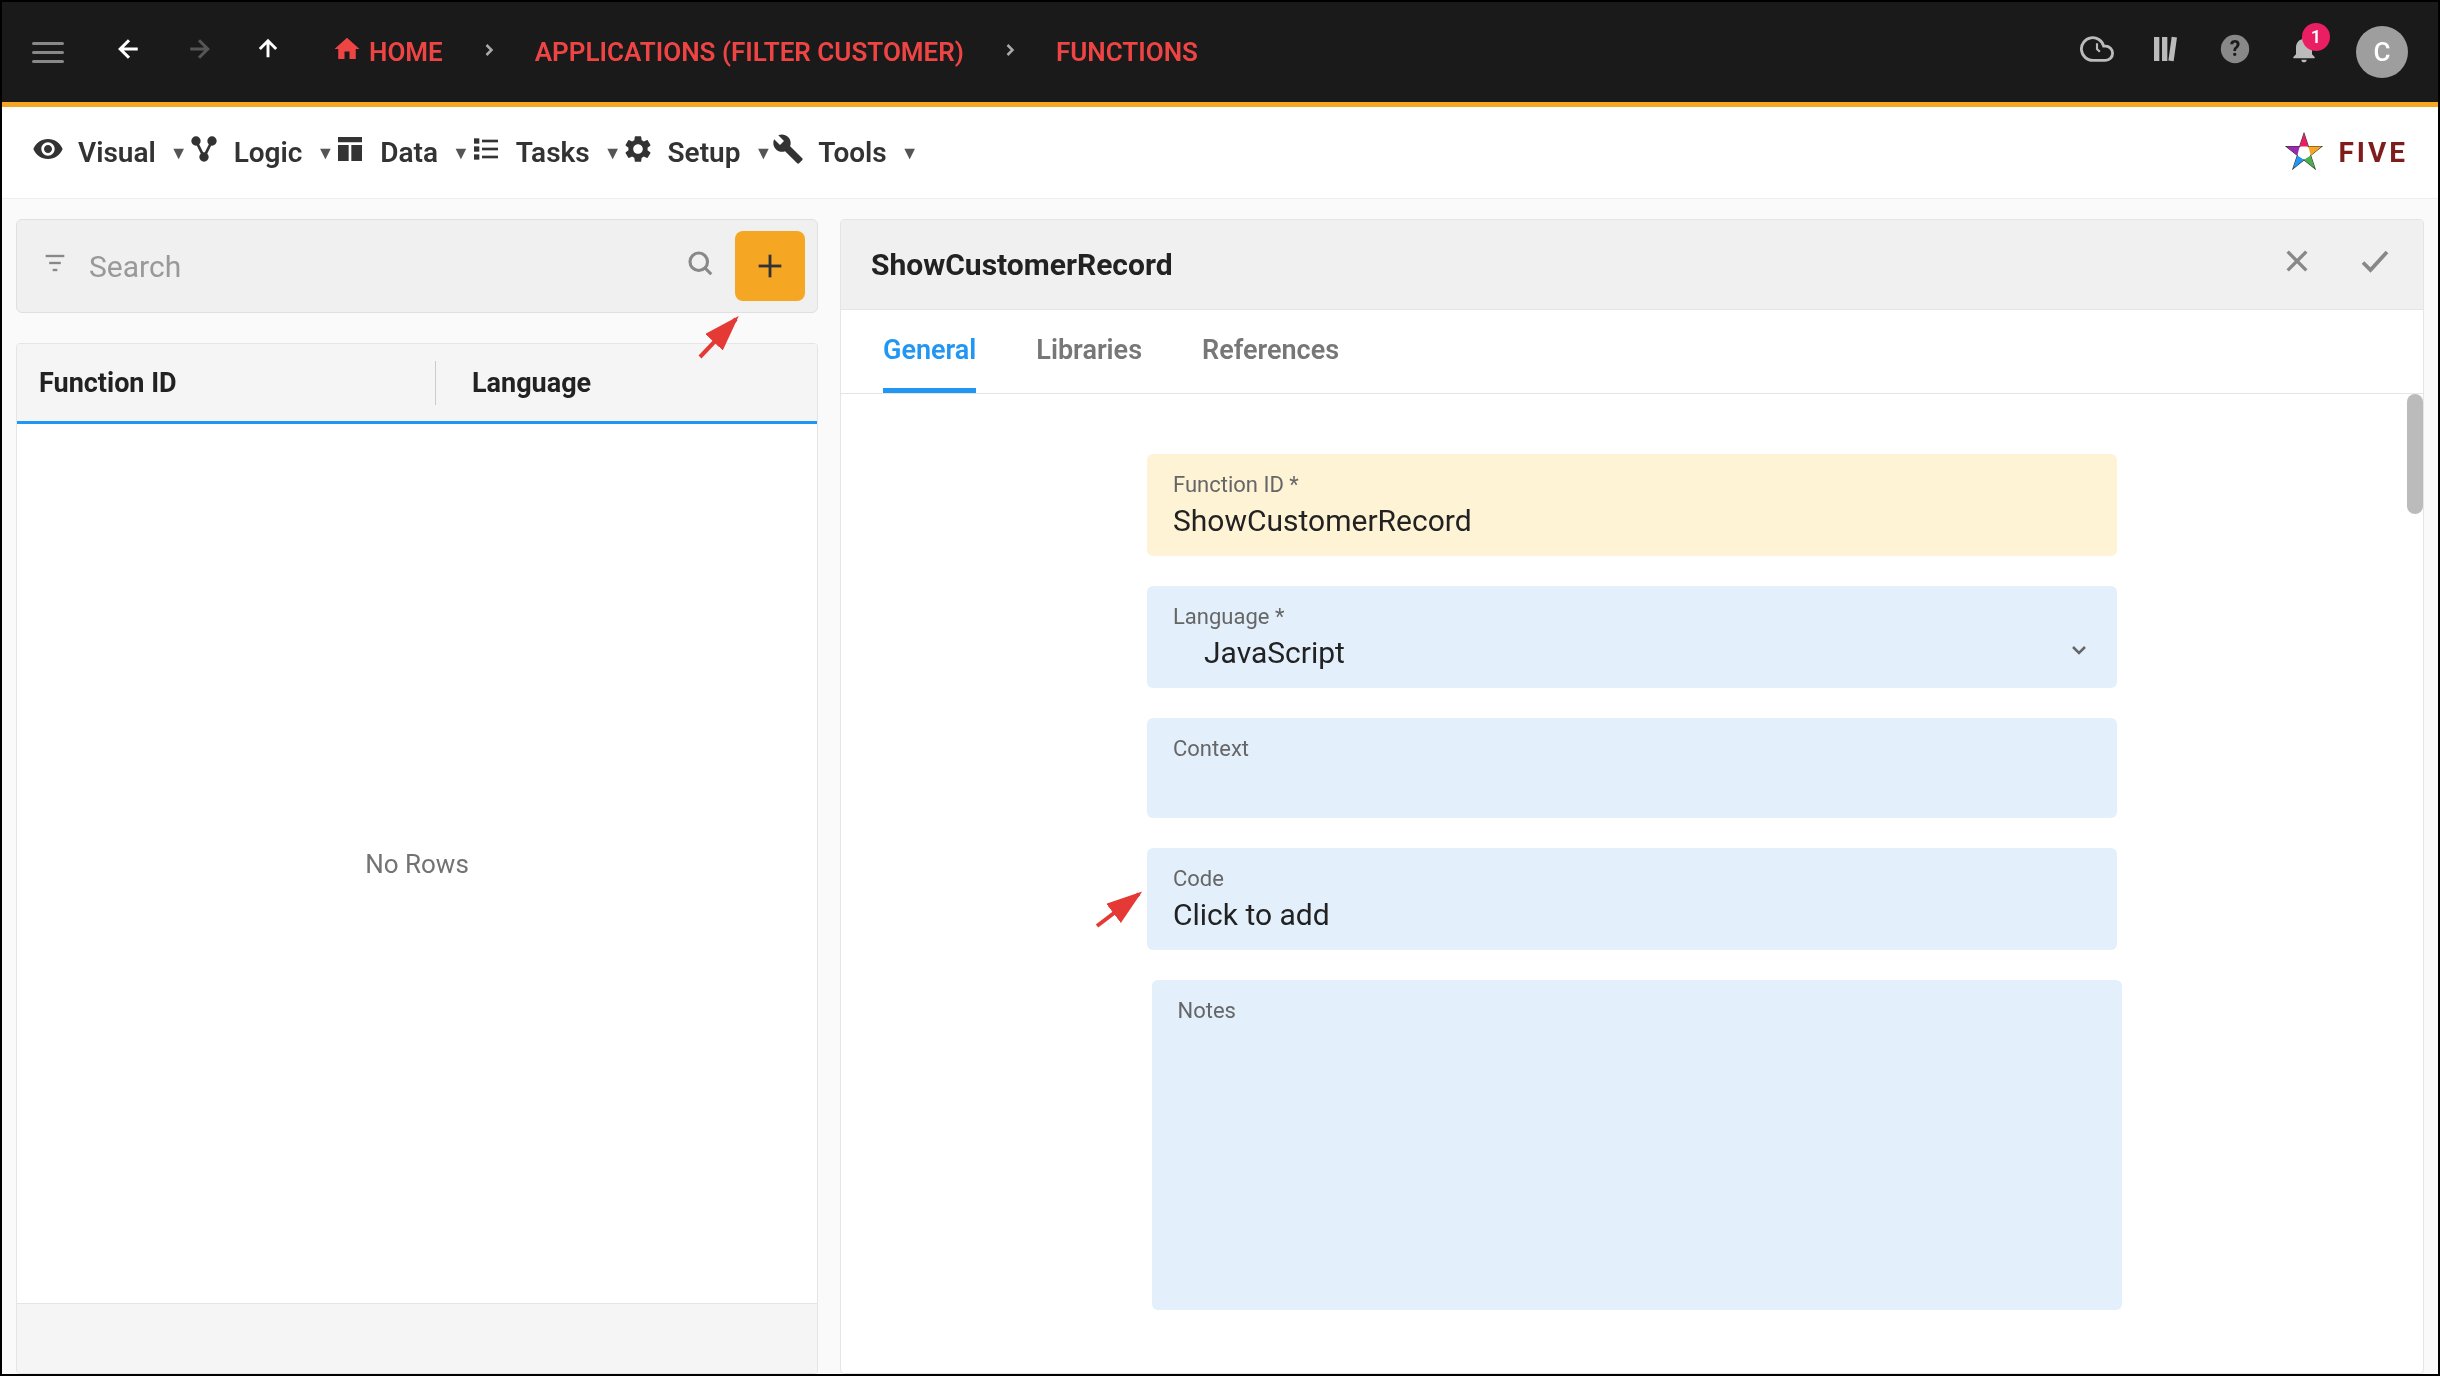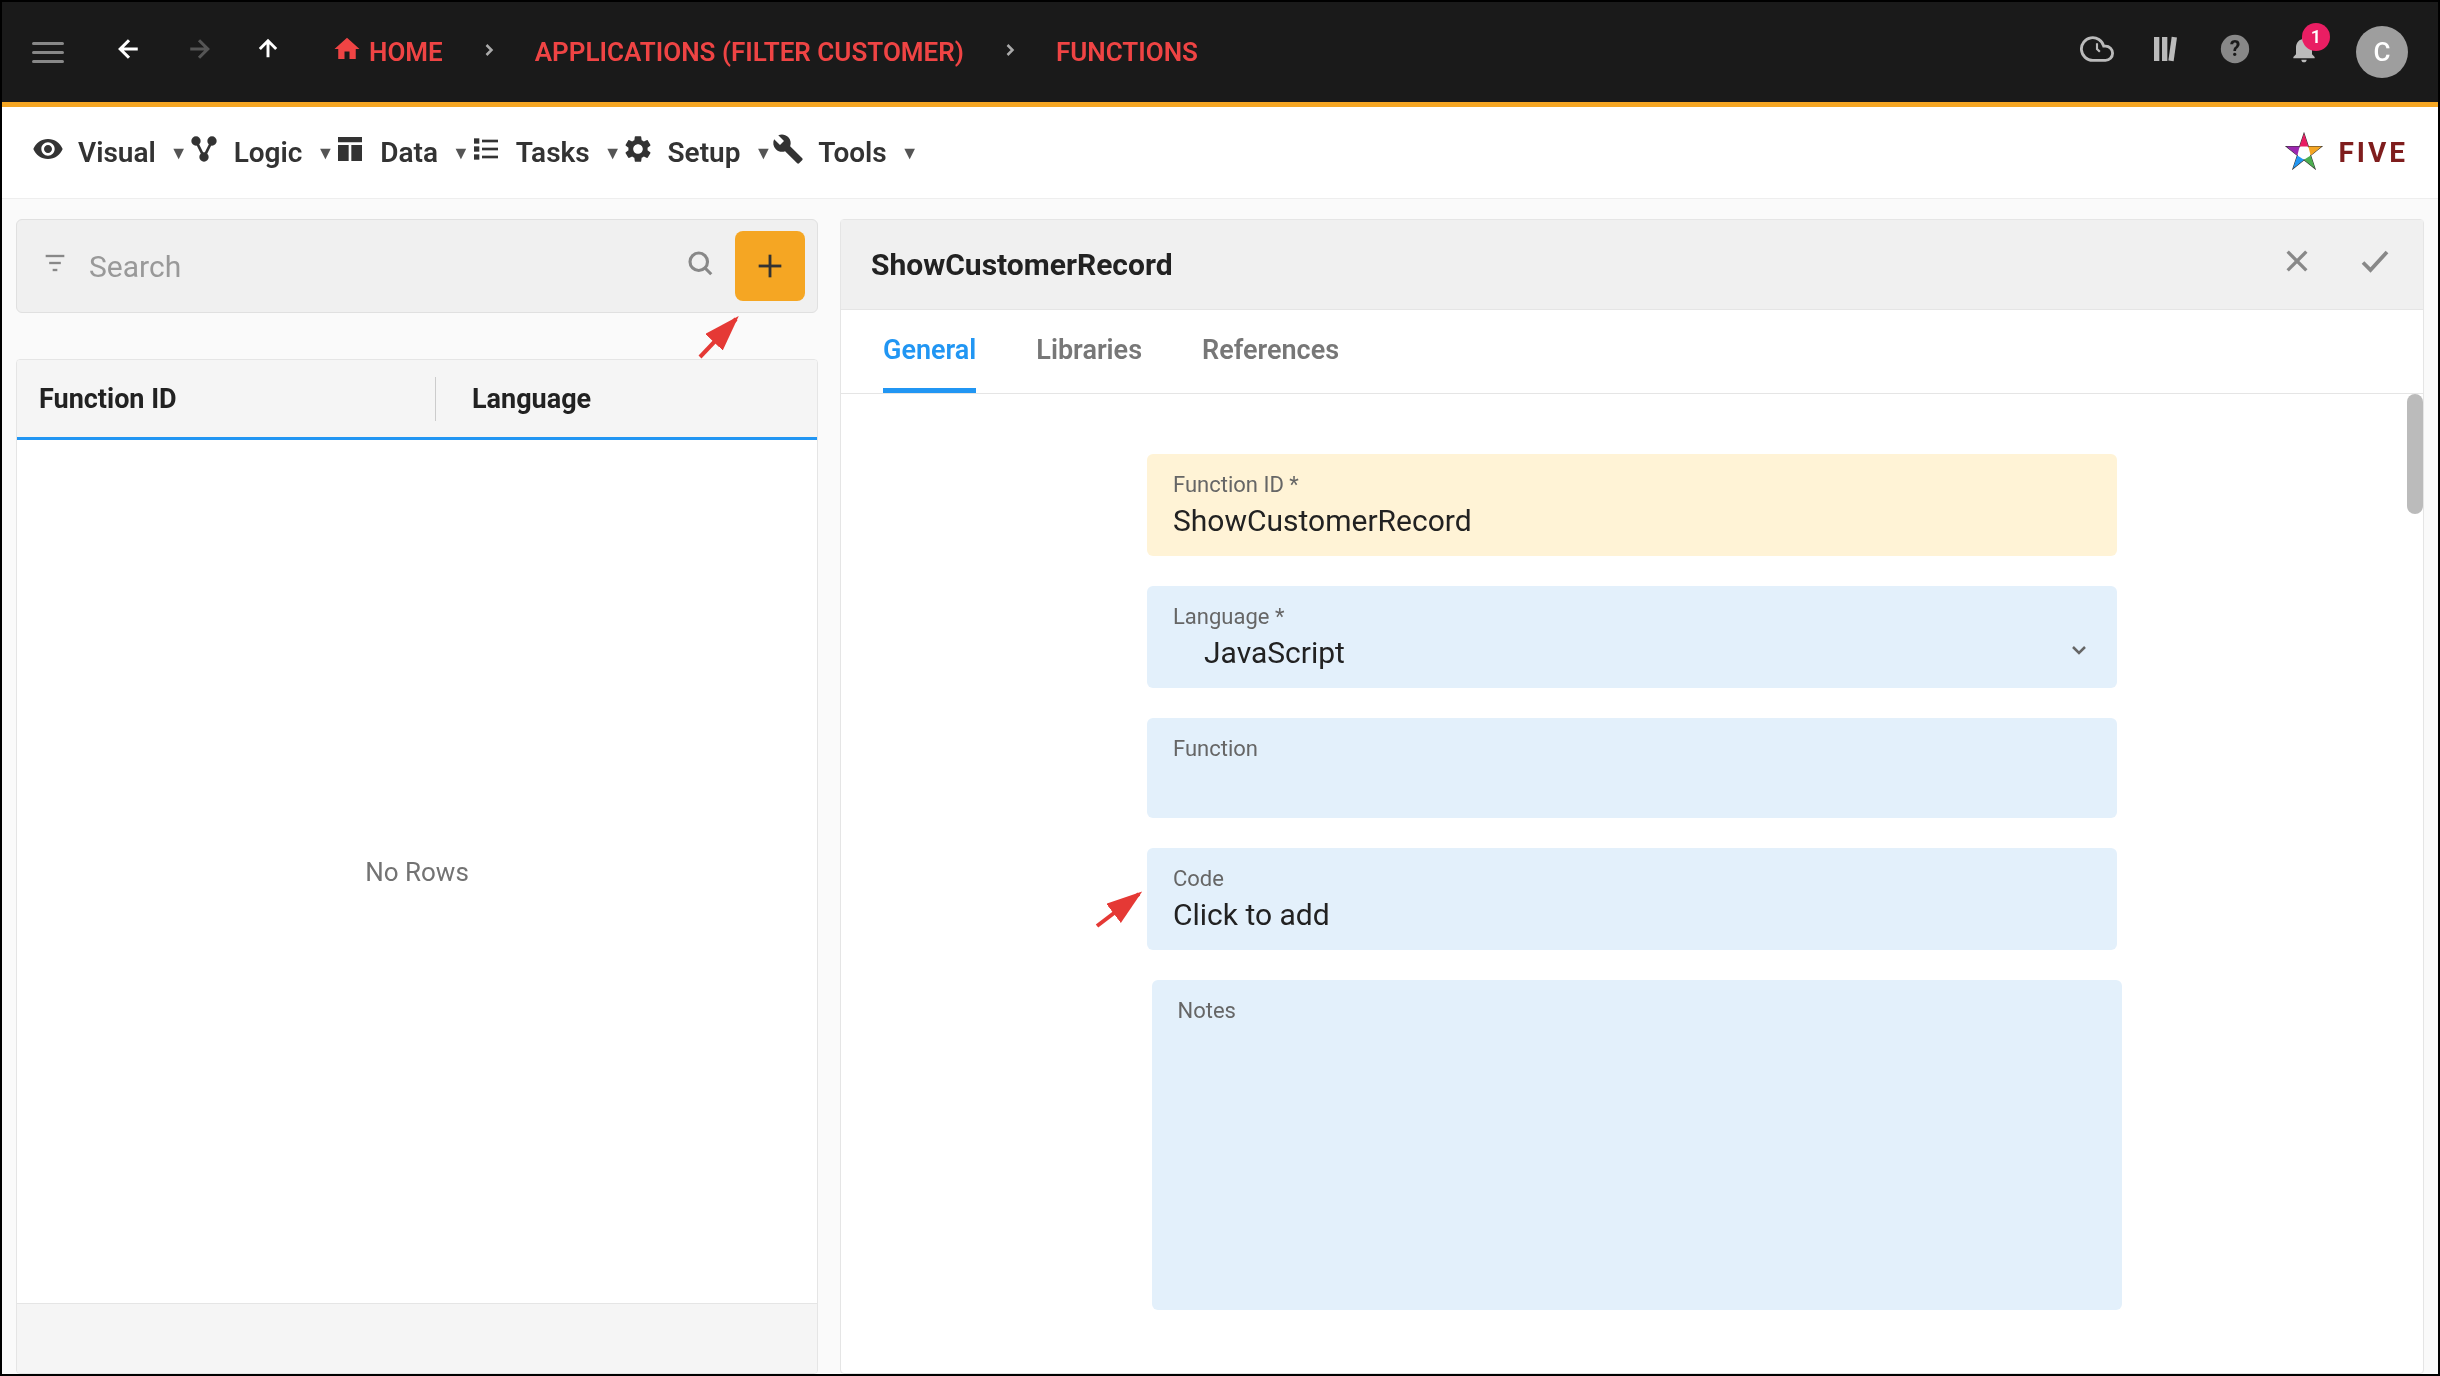--- a/index.html
+++ b/index.html
@@ -37,21 +37,21 @@
 
 .left-panel { width: 802px; display: flex; flex-direction: column; }
 .search-bar { background: #f0f0f0; border: 1px solid #e0e0e0; border-radius: 6px; height: 94px; display: flex; align-items: center; padding: 0 12px 0 24px; gap: 20px; }
 .filter-icon { color: #888; font-size: 28px; }
 .search-input { flex: 1; border: none; background: transparent; font-size: 30px; color: #6d28d9; outline: none; }
 .search-input::placeholder { color: #999; }
 .search-icon { color: #888; font-size: 30px; }
 .add-button { width: 70px; height: 70px; background: #f5a623; border-radius: 8px; display: flex; align-items: center; justify-content: center; color: #333; font-size: 40px; cursor: pointer; font-weight: 300; }
 .arrow-annotation-1 { position: absolute; left: 692px; top: 305px; pointer-events: none; }
 
-.table-area { margin-top: 46px; flex: 1; display: flex; flex-direction: column; border: 1px solid #e5e5e5; border-radius: 4px; background: #fff; overflow: hidden; justify-content: center; }
+.table-area { margin-top: 30px; flex: 1; display: flex; flex-direction: column; border: 1px solid #e5e5e5; border-radius: 4px; background: #fff; overflow: hidden; justify-content: center; }
 .table-header { background: #f5f5f5; height: 80px; display: flex; align-items: center; padding: 0 22px; border-bottom: 3px solid #2196f3; }
 .th { font-size: 27px; font-weight: 700; color: #222; }
 .th-divider { width: 1px; height: 44px; background: #ccc; margin: 0 36px; }
 .th:first-child { width: 360px; }
 .no-rows { flex: 1; display: flex; align-items: center; justify-content: center; color: #737373; font-size: 26px; }
 .table-footer { height: 70px; background: #f5f5f5; border-top: 1px solid #e5e5e5; }
 
 .right-panel { flex: 1; background: #fff; border: 1px solid #e5e5e5; border-radius: 4px; display: flex; flex-direction: column; position: relative; }
 .panel-header { height: 90px; background: #f0f0f0; display: flex; align-items: center; padding: 0 30px; justify-content: space-between; border-bottom: 1px solid #e5e5e5; }
 .panel-title { font-size: 30px; font-weight: 700; color: #222; }
@@ -328,21 +328,21 @@
           <div class="field-value">JavaScript</div>
           <span class="field-caret">
             <svg width="24" height="24" viewBox="0 0 24 24" fill="none" stroke="currentColor" stroke-width="2.5">
                 <polyline points="6 9 12 15 18 9"></polyline>
               </svg>
           </span>
         </div>
       </div>
 
       <div class="field empty" style="min-height:100px;">
-        <div class="field-label">Function</div>
+        <div class="field-label">Context</div>
 
       </div>
 
       <div style="position:relative; width:970px;">
         <svg class="arrow-annotation-2" width="60" height="60" viewBox="0 0 60 60" style="left:-56px; top:28px; position:absolute;">
           <defs>
               <marker id="ah2" markerWidth="10" markerHeight="10" refX="8" refY="3" orient="auto">
                 <polygon points="0 0, 9 3, 0 6" fill="#e53935"></polygon>
               </marker>
             </defs>

